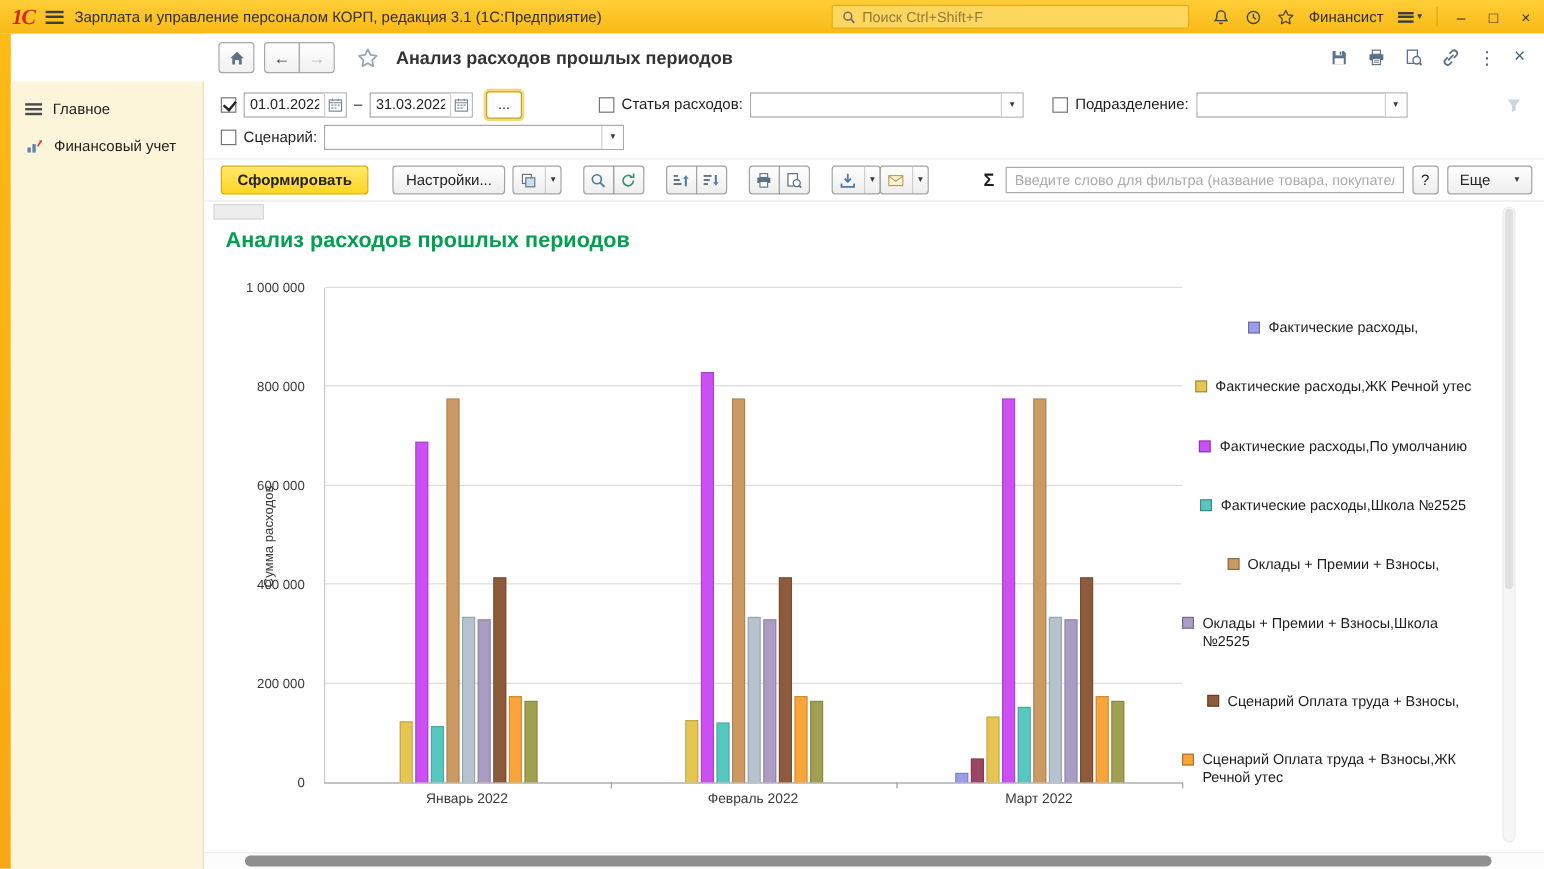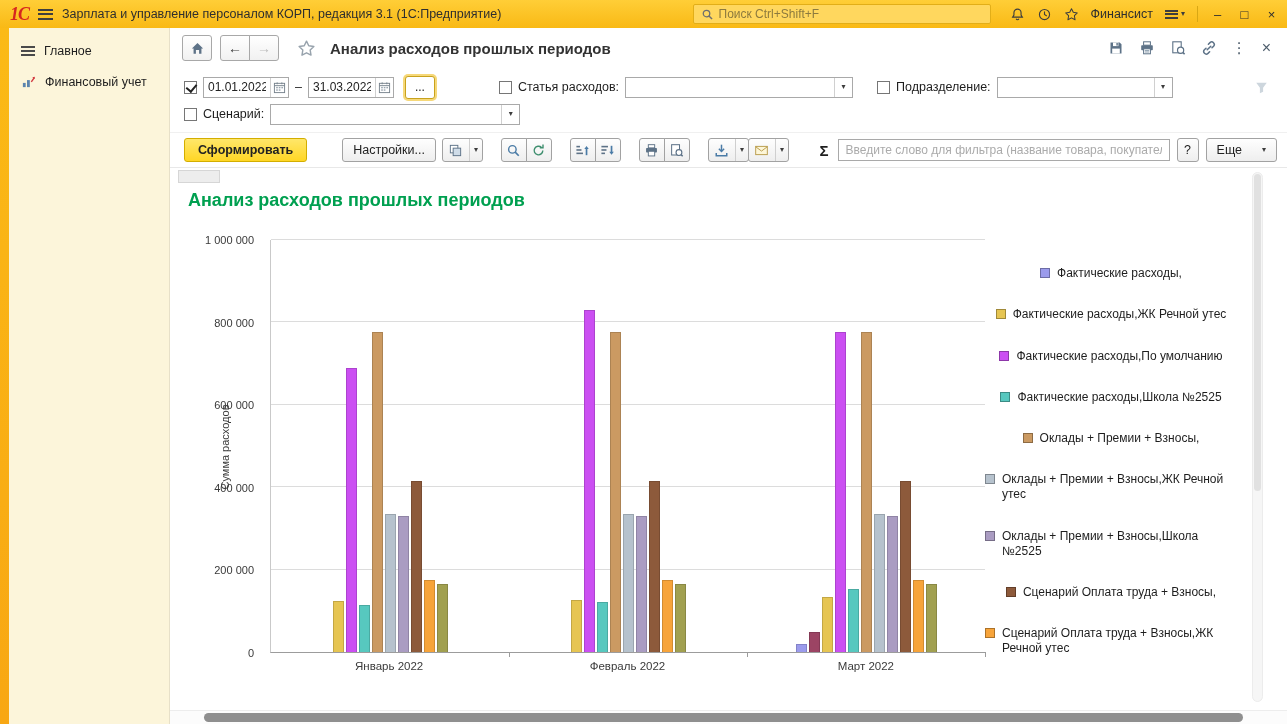--- a/index.html
+++ b/index.html
@@ -21,21 +21,21 @@
   .tb-icons { display:flex; align-items:center; gap:12px; margin-left:10px; }
   .winctl { font-size:13px; color:#2e2e2e; width:15px; text-align:center; cursor:default; }
   .tb-sep { width:1px; height:16px; background:#d8a714; }
   .tb-user { font-size:12.5px; color:#2e2e2e; }
   .caret { font-size:8px; color:#3c3c3c; line-height:1; }
   .svc-menu { display:flex; align-items:center; gap:3px; }
 
   
   .body-row { flex:1; display:flex; min-height:0; }
   .left-strip { flex:0 0 9px; background:linear-gradient(180deg,#fbba16,#f8a713); }
-  .sidebar { flex:0 0 161px; background:#fcf5da; border-right:1px solid #e7e0c8; padding-top:8px; }
+  .sidebar { flex:0 0 161px; background:#fcf5da; border-right:1px solid #e7e0c8; padding-top:8px;margin-top:40px; }
   .side-item { display:flex; align-items:center; gap:9px; padding:8px 12px; cursor:pointer; color:#1e1e1e; }
   .side-bars { flex:none; width:14px; height:10px; background:
       linear-gradient(#4a4a4a,#4a4a4a) 0 0/100% 2px no-repeat,
       linear-gradient(#4a4a4a,#4a4a4a) 0 50%/100% 2px no-repeat,
       linear-gradient(#4a4a4a,#4a4a4a) 0 100%/100% 2px no-repeat; }
   .main { flex:1; min-width:0; display:flex; flex-direction:column; background:#fff; }
 
   
   .form-header { flex:0 0 40px; display:flex; align-items:center; padding:0 12px; gap:8px; }
   .hbtn { height:26px; min-width:30px; border:1px solid #a8a8a8; border-radius:3px; background:linear-gradient(#fff,#f1f1f1); display:flex; align-items:center; justify-content:center; }
@@ -298,21 +298,21 @@
             <input value="" style="">
             <span class="mini-btn">
                 <span class="caret">▾</span>
               </span>
           </div>
         </div>
       </div>
 
       <div class="toolbar">
         <button class="btn btn-generate">Сформировать</button>
-        <button class="btn" style="margin-left:29px">Настройки...</button>
+        <button class="btn" style="margin-left:14px">Настройки...</button>
         <div class="split">
           <span class="icon-part">
               <svg viewBox="0 0 16 16" width="15" height="15">
                 <rect x="2.5" y="2.5" width="8" height="8" fill="#fff" stroke="#5d7287"></rect>
                 <rect x="5.5" y="5.5" width="8" height="8" fill="#cfdce8" stroke="#5d7287"></rect>
               </svg>
             </span>
           <span class="caret-part">
               <span class="caret">▾</span>
             </span>
@@ -494,24 +494,20 @@
             </div>
             <div class="legend-item">
               <span class="swatch" style="background: rgb(87, 200, 191);"></span>
               <span>Фактические расходы,Школа №2525</span>
             </div>
             <div class="legend-item">
               <span class="swatch" style="background: rgb(203, 154, 98);"></span>
               <span>Оклады + Премии + Взносы,</span>
             </div>
             <div class="legend-item">
-              <span class="swatch" style="background: rgb(182, 194, 205);"></span>
-              <span>Оклады + Премии + Взносы,ЖК Речной утес</span>
-            </div>
-            <div class="legend-item">
               <span class="swatch" style="background: rgb(170, 156, 194);"></span>
               <span>Оклады + Премии + Взносы,Школа №2525</span>
             </div>
             <div class="legend-item">
               <span class="swatch" style="background: rgb(141, 90, 59);"></span>
               <span>Сценарий Оплата труда + Взносы,</span>
             </div>
             <div class="legend-item">
               <span class="swatch" style="background: rgb(247, 164, 58);"></span>
               <span>Сценарий Оплата труда + Взносы,ЖК Речной утес</span>

